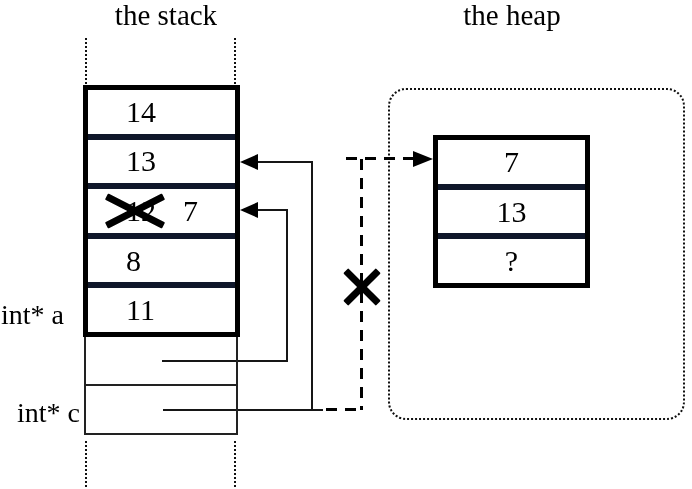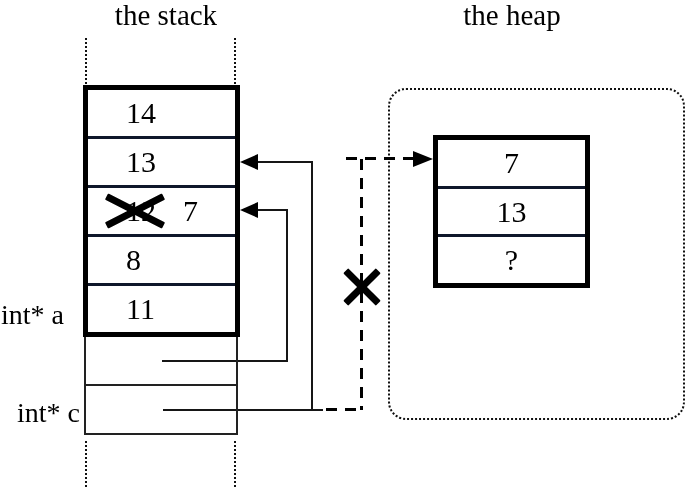--- a/index.html
+++ b/index.html
@@ -29,21 +29,21 @@
   .dash-v { width:3px;  background:repeating-linear-gradient(180deg,#000 0 11px,transparent 11px 19px); }
 
   
   .ah { width:0; height:0; }
   .ah-left  { border-top:8px solid transparent; border-bottom:8px solid transparent; border-right:18px solid #000; }
   .ah-right { border-top:8px solid transparent; border-bottom:8px solid transparent; border-left:20px solid #000; }
 
   
   .mem-box { border:5px solid #000; box-sizing:border-box; display:flex; flex-direction:column; background:transparent; }
   .mem-box .row { flex:1; display:flex; align-items:center; position:relative; }
-  .mem-box .row.div { border-bottom:3px solid #0f172a; }
+  .mem-box .row.div { border-bottom:6px solid #0f172a; }
   .num { font-size:30px; line-height:30px; }
 
   .stack-box { left:83px; top:85px; width:157px; height:252px; }
   .stack-box .row { padding-left:38px; }
 
   .lower-box { left:84px; top:335px; width:154px; height:100px; border:2px solid #222; box-sizing:border-box; display:flex; flex-direction:column; }
   .lower-box .lrow { flex:1; }
   .lower-box .lrow.div { border-bottom:2px solid #222; }
 
   .heap-box { left:433px; top:135px; width:157px; height:153px; }

